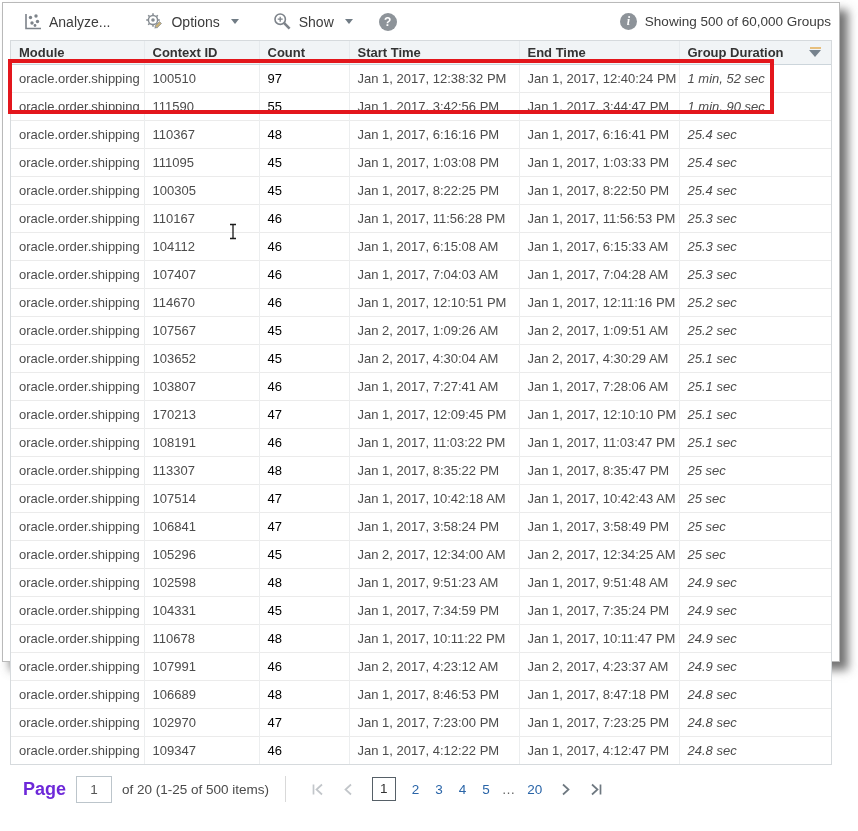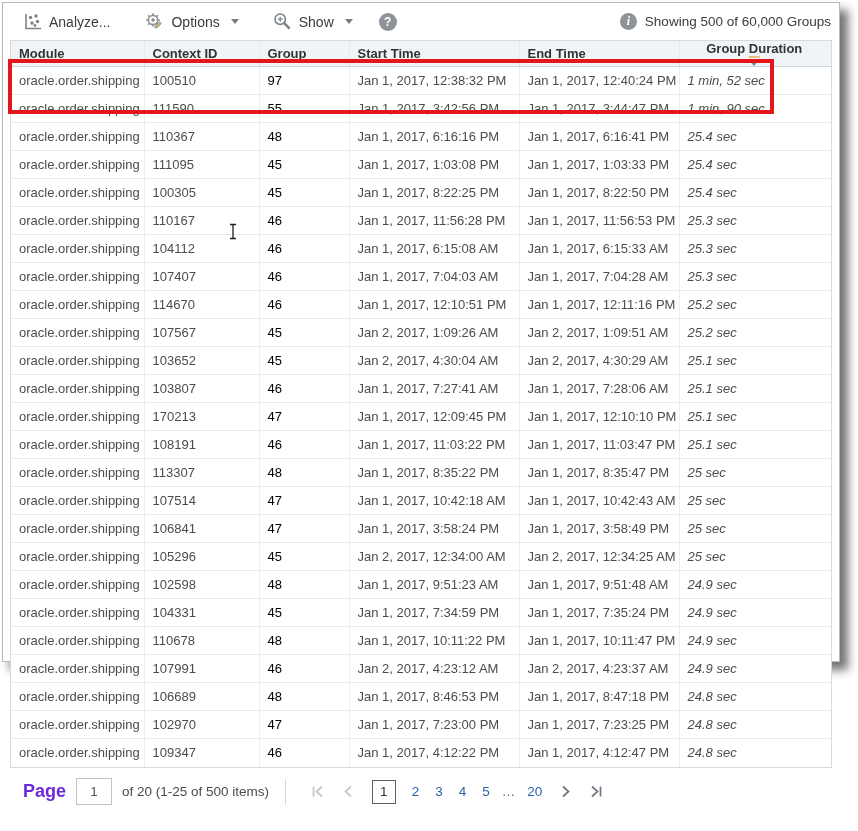--- a/index.html
+++ b/index.html
@@ -40,21 +40,21 @@
   
   .table-wrap { margin:0 7px; border:1px solid #d6dadd; }
   table { width:100%; border-collapse:collapse; table-layout:fixed; }
   thead th {
     background:#f1f4f6; height:23px; padding:0 0 0 8px;
     font-size:13px; font-weight:bold; color:#333; text-align:left;
     border-bottom:1px solid #ccd5db; border-right:1px solid #e6eaed;
     white-space:nowrap; overflow:hidden;
   }
   thead th:last-child { border-right:none; }
-  .th-flex { display:flex; align-items:center; justify-content:space-between; padding-right:10px;flex-direction:column; }
+  .th-flex { display:flex; align-items:center; justify-content:space-between; padding-right:10px; }
   .sort-wrap { display:flex; flex-direction:column; align-items:center; cursor:pointer; }
   .sort-hl { width:11px; height:2px; background:#e2a33c; opacity:.65; margin-bottom:1px; }
   .sort-tri {
     width:0; height:0;
     border-left:6px solid transparent; border-right:6px solid transparent;
     border-top:7px solid #76828d;
   }
   tbody td {
     height:28px; padding:0 0 0 8px; font-size:13px; color:#4c4c4c;
     border-top:1px solid #ebebeb; border-right:1px solid #eceeef;
@@ -161,21 +161,21 @@
           <col style="width:115px">
           <col style="width:90px">
         <col style="width:170px">
           <col style="width:160px">
           <col>
       </colgroup>
       <thead>
         <tr>
           <th>Module</th>
           <th>Context ID</th>
-          <th>Group</th>
+          <th>Count</th>
           <th>Start Time</th>
           <th>End Time</th>
           <th>
             <div class="th-flex">
               <span>Group Duration</span>
               <span class="sort-wrap">
                 <span class="sort-hl"></span>
                 <span class="sort-tri"></span>
               </span>
             </div>

